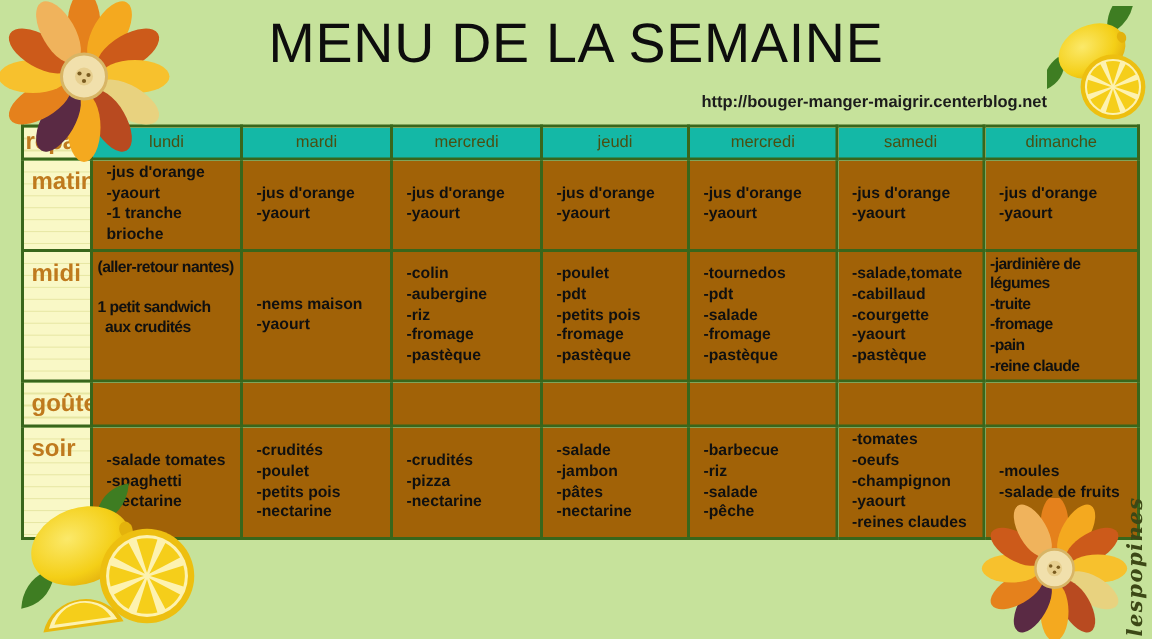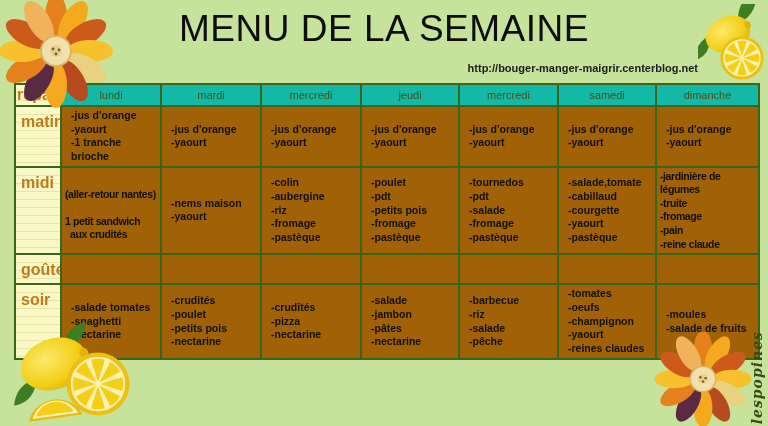--- a/index.html
+++ b/index.html
@@ -33,21 +33,21 @@
     color:#bf7a1e;font-size:16px;font-weight:bold;
   }
   th.corner{text-align:center;}
   th.rowlabel{text-align:left;vertical-align:top;padding:6px 0 0 5px;}
   td.cell{
     background:#a16207;color:#101010;
     font-size:10.5px;font-weight:bold;line-height:1.3;
     vertical-align:middle;text-align:left;
     padding:2px 2px 2px 9px;white-space:pre-wrap;
   }
-  td.cell.top{vertical-align:top;padding-top:20px;}
+  td.cell.top{vertical-align:top;padding-top:4px;}
   td.cell.tight{padding-left:3px;letter-spacing:-0.4px;}
   tr.r-header{height:17px;}
   tr.r-matin{height:51px;}
   tr.r-midi{height:81px;margin-top:35px;}
   tr.r-gouter{height:30px;}
   tr.r-soir{height:70px;margin-top:21px;}
   .deco{position:absolute;z-index:2;pointer-events:none;}
   .watermark{
     position:absolute;right:3px;bottom:2px;z-index:3;
     writing-mode:vertical-rl;transform:rotate(180deg);

